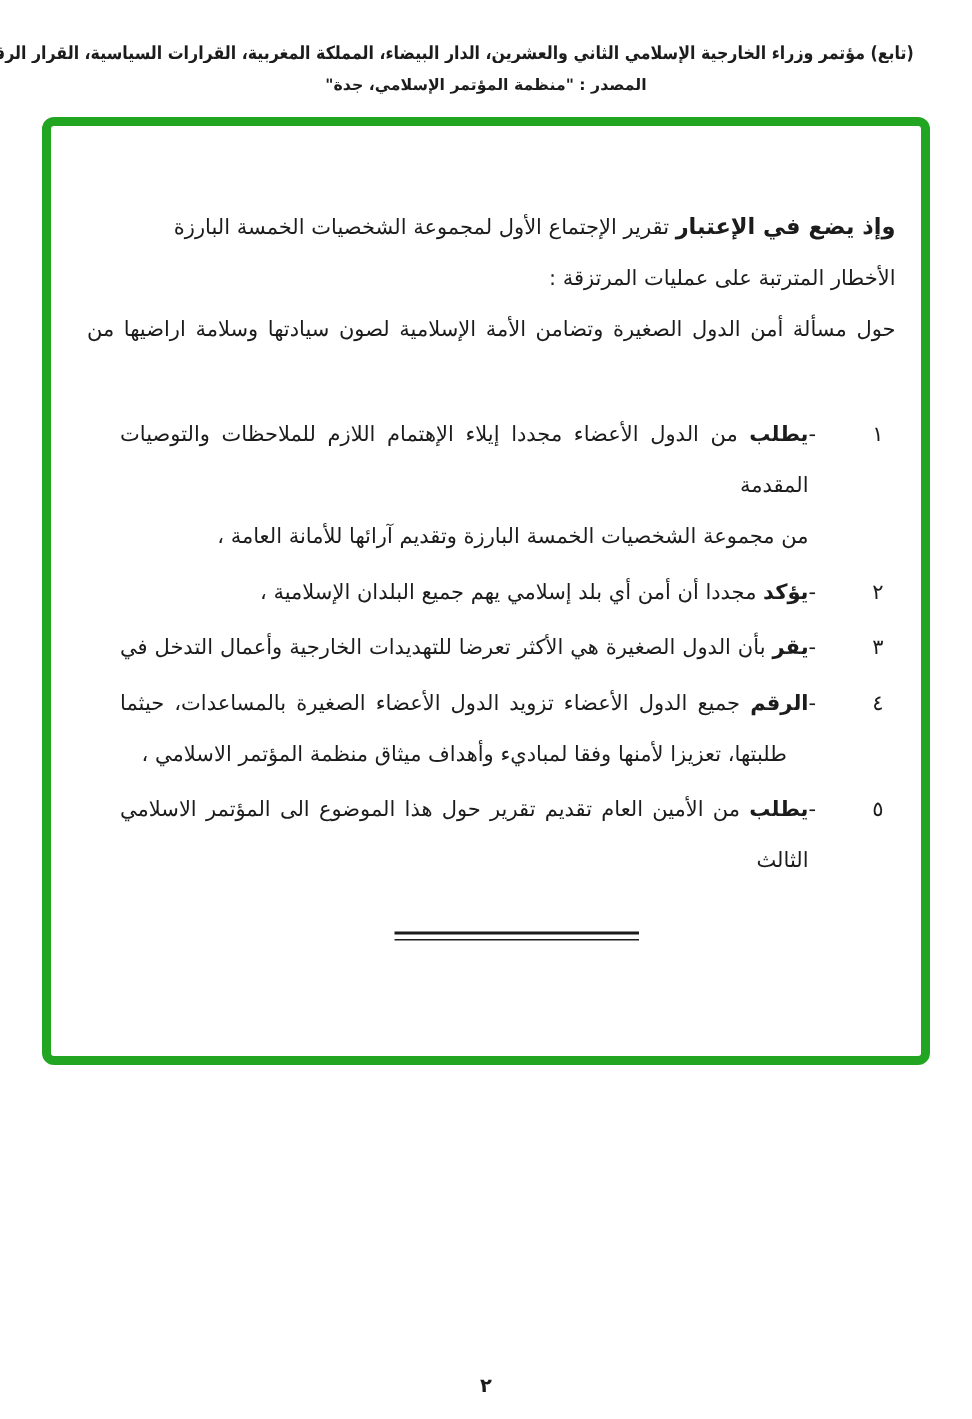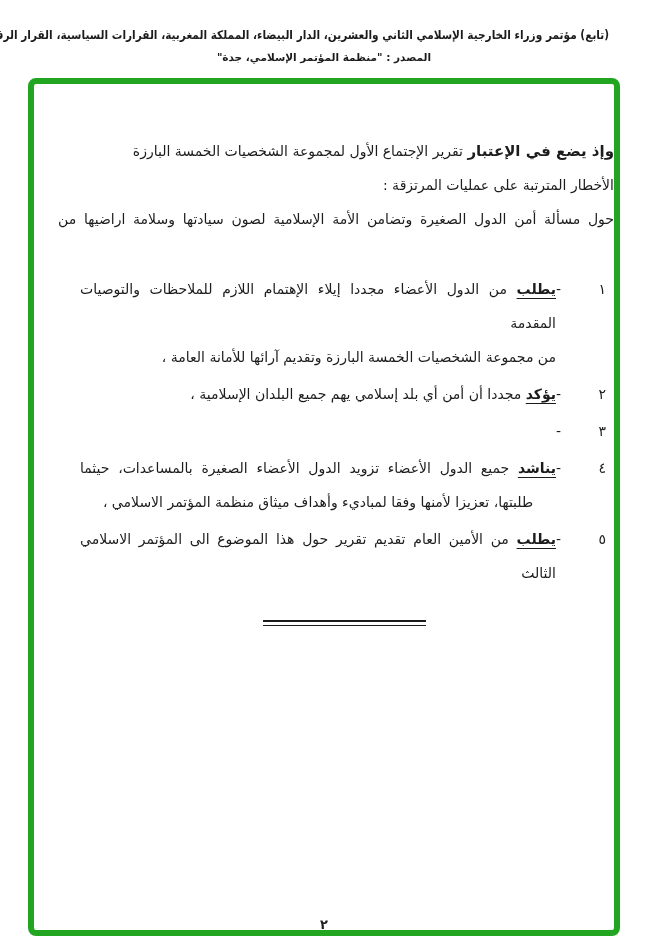--- a/index.html
+++ b/index.html
@@ -15,44 +15,44 @@
     font-size:12px;font-weight:bold;line-height:18px;
     transform:scaleX(.88);transform-origin:50% 50%;
   }
   .hdr2{
     margin-top:7px;text-align:center;white-space:nowrap;
     font-size:10.5px;font-weight:bold;
   }
   
   .box{
     box-sizing:border-box;
-    width:592px;height:858px;
+    width:592px;height:632px;
     margin:15px auto 0 auto;
     border:6px solid #22a622;
     border-radius:8px;
-    padding:50px 0 0 24px;
+    padding:50px 17px 0 24px;
   }
   .line{line-height:34px;font-size:14px;}
   .l-right{text-align:right;}
   .l-left{text-align:center;}
   .l-center{text-align:right;}
   .l-full{text-align:justify;text-align-last:justify;}
   .l-indent{text-align:right;padding-left:55px;}
   .pull{margin-left:-20px;} 
   
   .intro{margin-bottom:36px;}
   .lead{font-weight:bold;font-size:15px;}
   
   .item{display:flex;margin-bottom:3px;padding-left:22px;}
   .marker{
     flex:0 0 50px;display:flex;justify-content:space-between;
     line-height:34px;font-size:14px;padding-right:8px;
   }
   .body{flex:1 1 auto;min-width:0;}
-  .kw{font-weight:bold;text-decoration:underline;text-underline-offset:4px;text-decoration-thickness:1px;}
+  .kw{font-weight:bold;text-underline-offset:4px;text-decoration-thickness:1px;}
   
   .divider{
     width:163px;height:3px;
     border-top:2px solid #1c1c1c;border-bottom:1px solid #1c1c1c;
     margin:30px auto 0 205px;
   }
   
   .pagenum{
     position:absolute;left:0;bottom:14px;width:648px;
     text-align:center;font-size:13px;font-weight:bold;
@@ -105,31 +105,35 @@
         </div>
       </div>
     </div>
 
     <div class="item">
       <span class="marker">
         <span>٣</span>
         <span>-</span>
       </span>
       <div class="body">
+        <div class="line l-full">
+          <span class="kw">يقر</span>
+          <span>بأن الدول الصغيرة هي الأكثر تعرضا للتهديدات الخارجية وأعمال التدخل في</span>
+        </div>
       </div>
     </div>
 
     <div class="item">
       <span class="marker">
         <span>٤</span>
         <span>-</span>
       </span>
       <div class="body">
         <div class="line l-full">
-          <span class="kw">يناشد</span>
+          <span class="kw">الرقم</span>
           <span>جميع الدول الأعضاء تزويد الدول الأعضاء الصغيرة بالمساعدات، حيثما</span>
         </div>
         <div class="line l-left">طلبتها، تعزيزا لأمنها وفقا لمباديء وأهداف ميثاق منظمة المؤتمر الاسلامي ،</div>
       </div>
     </div>
 
     <div class="item">
       <span class="marker">
         <span>٥</span>
         <span>-</span>

